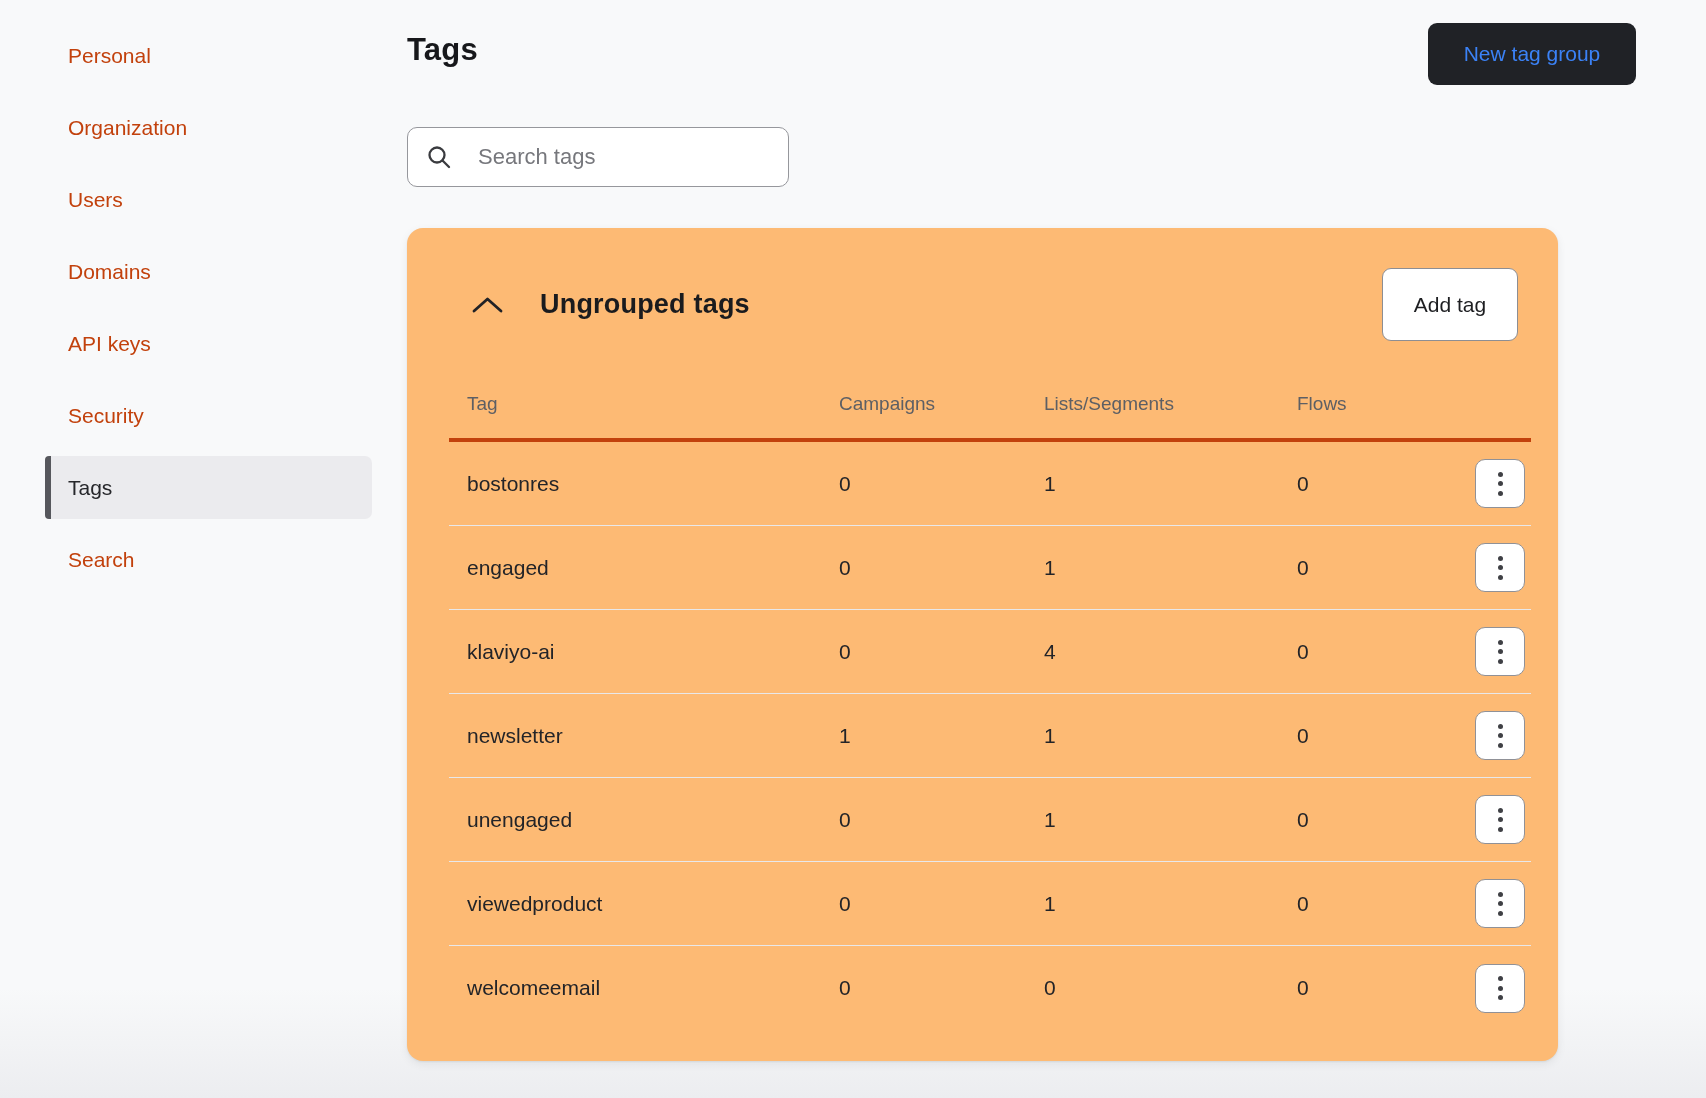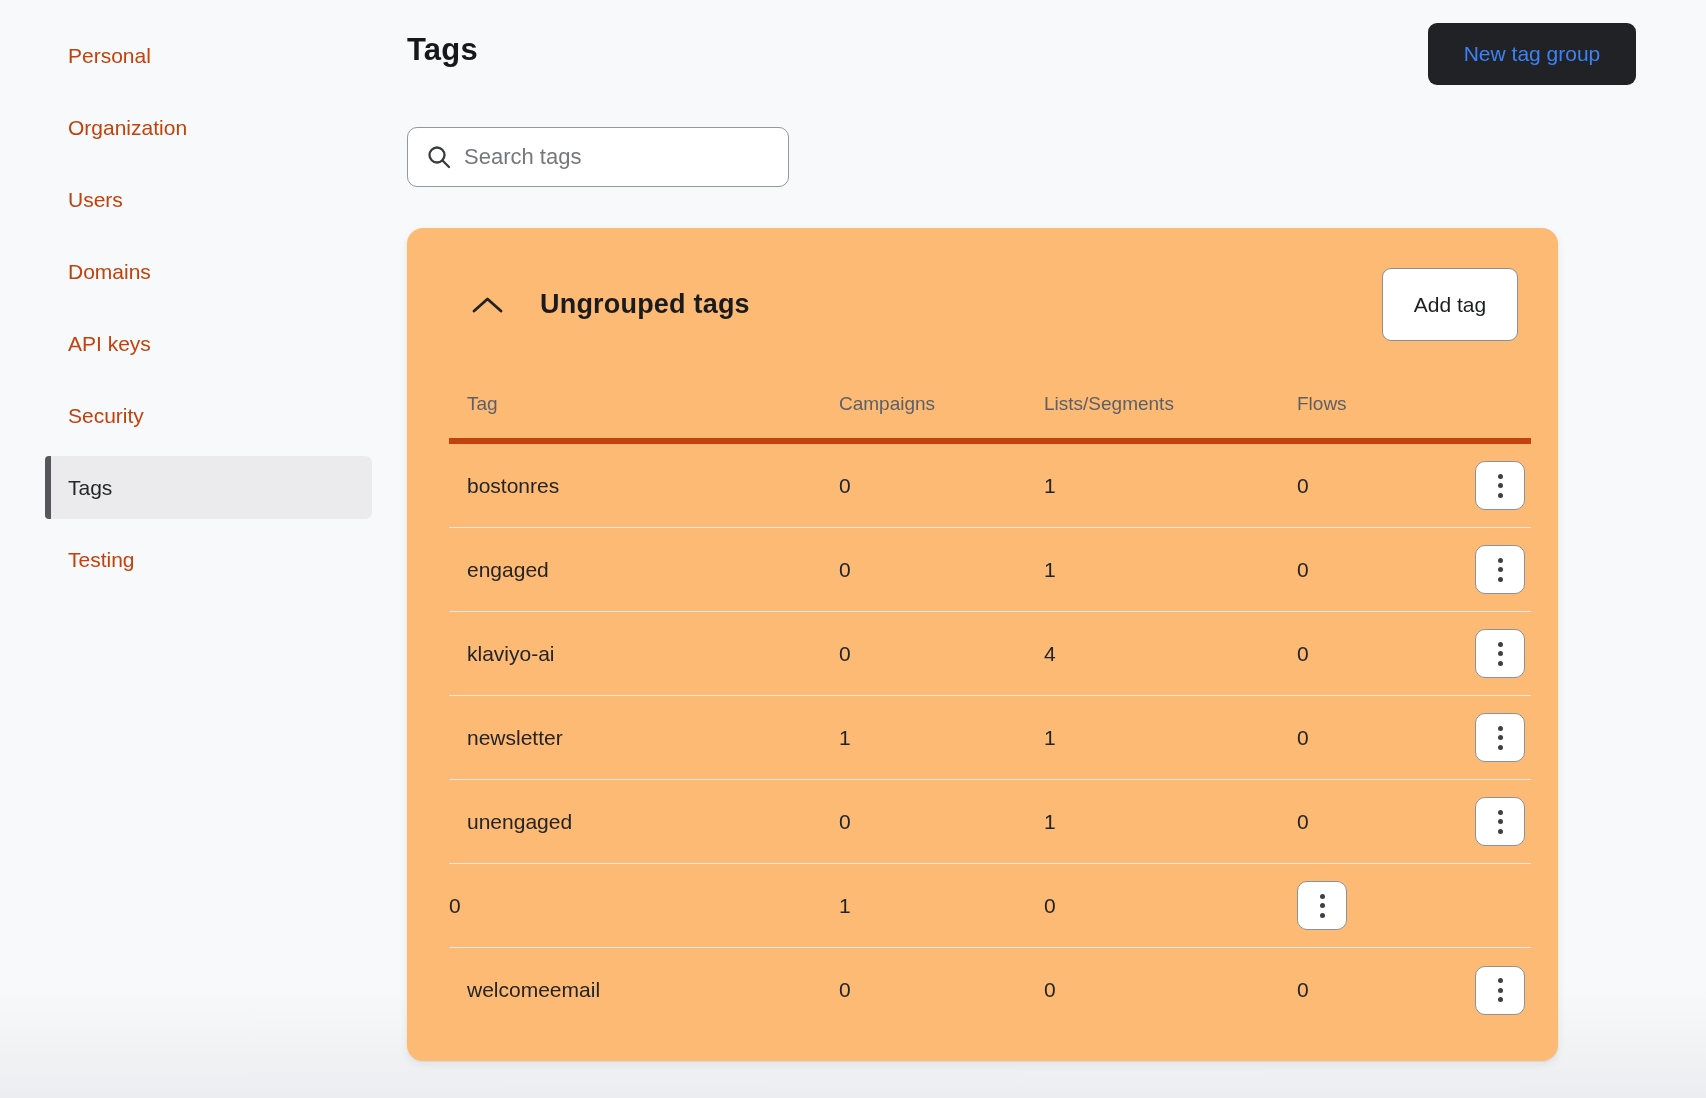--- a/index.html
+++ b/index.html
@@ -37,21 +37,21 @@
     position:absolute; left:1428px; top:23px; width:208px; height:62px;
     background:#202226; color:#3b82f6; border:none; border-radius:9px;
     font-family:inherit; font-size:21px; display:flex; align-items:center; justify-content:center;
     cursor:pointer;
   }
 
   
   .search-box {
     position:absolute; left:407px; top:127px; width:382px; height:60px;
     background:#ffffff; border:1px solid #96979c; border-radius:10px;
-    display:flex; align-items:center; padding:0 18px; gap:12px;
+    display:flex; align-items:center; padding:0 18px; gap:26px;
   }
   .search-box svg { flex:0 0 auto; }
   .search-box input {
     flex:1; border:none; outline:none; font-family:inherit;
     font-size:22px; color:#232428; background:transparent;
   }
   .search-box input::placeholder { color:#76777c; }
 
   
   .card {
@@ -74,21 +74,21 @@
     font-size:21px; color:#1d1e21; cursor:pointer;
   }
 
   
   .table { margin:26px 27px 0 42px; }
   .tgrid {
     display:grid;
     grid-template-columns:390px 205px 253px 1fr 56px;
     align-items:center;
   }
-  .thead { padding:26px 0 23px; border-bottom:6px solid #c2410c; }
+  .thead { padding:26px 0 23px; border-bottom:4px solid #c2410c; }
   .thead .th {
     font-size:19px; color:#5d5f64; font-weight:400;
   }
   .th:first-child, .td-tag { padding-left:18px; }
   .trow { height:84px; border-bottom:1px solid #e8e8ea; }
   .trow:last-child { border-bottom:none; }
   .trow .td { font-size:21px; color:#232428; }
   .td-actions { display:flex; justify-content:flex-start; }
   .kebab-btn {
     width:50px; height:49px; background:#fff; border:1.5px solid #909197;
@@ -118,21 +118,21 @@
     <div class="side-item">
     <span>API keys</span>
   </div>
     <div class="side-item">
     <span>Security</span>
   </div>
     <div class="side-item selected">
     <span>Tags</span>
   </div>
     <div class="side-item">
-    <span>Testing</span>
+    <span>Search</span>
   </div>
   </nav>
 
 <h1 class="page-title">Tags</h1>
 <button class="new-tag-group-btn">New tag group</button>
 
 <div class="search-box">
   <svg width="26" height="26" viewBox="0 0 26 26" fill="none" stroke="#3a3b3f" stroke-width="2.3" stroke-linecap="round">
     <circle cx="11" cy="11" r="7.5"></circle>
     <line x1="16.5" y1="16.5" x2="23" y2="23"></line>
@@ -209,20 +209,21 @@
     <div class="td">0</div>
     <div class="td">1</div>
     <div class="td">0</div>
     <div class="td td-actions">
       <button class="kebab-btn" aria-label="row actions">
         <span style="display:contents"><i></i><i></i><i></i></span>
       </button>
     </div>
   </div>
         <div class="tgrid trow">
+    <div class="td td-tag">viewedproduct</div>
     <div class="td">0</div>
     <div class="td">1</div>
     <div class="td">0</div>
     <div class="td td-actions">
       <button class="kebab-btn" aria-label="row actions">
         <span style="display:contents"><i></i><i></i><i></i></span>
       </button>
     </div>
   </div>
         <div class="tgrid trow">

